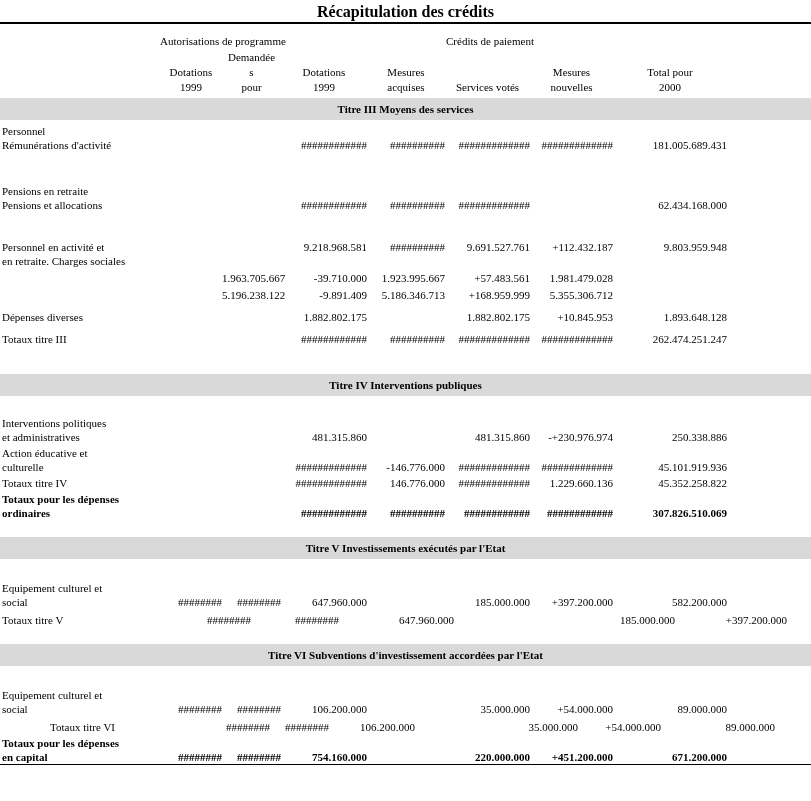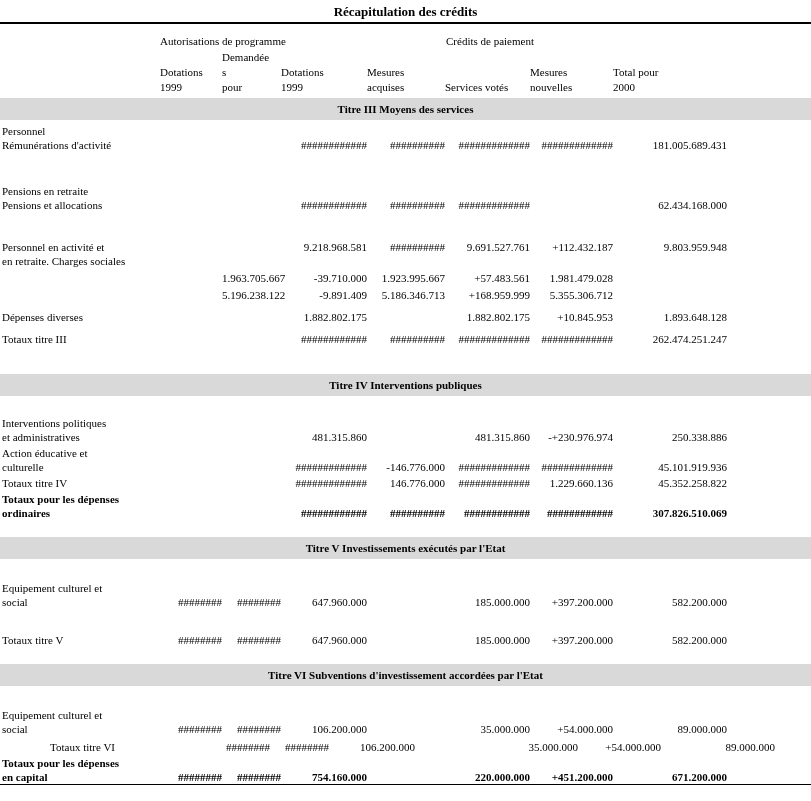--- a/index.html
+++ b/index.html
@@ -11,40 +11,40 @@
     background: #ffffff;
     overflow: hidden;
     font-family: "Liberation Serif", "DejaVu Serif", serif;
     font-size: 11px;
     color: #000000;
   }
   .doc-title {
     padding-top: 4px;
     text-align: center;
     font-weight: bold;
-    font-size: 13px;
+    font-size: 16px;
     line-height: 16px;
   }
   .title-rule { margin-top: 2px; height: 2px; background: #000000; width: 811px; }
 
   
   .hdr-groups {
     display: grid;
     grid-template-columns: 160px 121px 86px 246px 114px 84px;
     margin-top: 10px;
     line-height: 14px;
   }
   .hdr-groups .gcell { text-align: center; white-space: nowrap; }
   .hdr-cols {
     display: grid;
     grid-template-columns: 160px 62px 59px 86px 78px 85px 83px 114px 84px;
     align-items: end;
     margin-top: 2px;
   }
-  .hdr-cols .hcell { text-align: left; line-height: 15px; white-space: nowrap; }
+  .hdr-cols .hcell { text-align: center; line-height: 15px; white-space: nowrap; }
 
   
   .banner {
     margin-top: 3px;
     height: 22px;
     line-height: 22px;
     background: var(--banner-bg, #d9d9d9);
     text-align: center;
     font-weight: bold;
     white-space: nowrap;
@@ -67,21 +67,21 @@
   .s0-r4 { margin-top: 3px; }
   .s0-r5 { margin-top: 8px; }
   .s0-r6 { margin-top: 8px; }
   .section.s0 { padding-bottom: 25px; }
   .s1-r0 { margin-top: 20px; }
   .s1-r1 { margin-top: 2px; }
   .s1-r2 { margin-top: 2px; }
   .s1-r3 { margin-top: 2px; }
   .section.s1 { padding-bottom: 14px; }
   .s2-r0 { margin-top: 22px; }
-  .s2-r1 { margin-top: 24px; }
+  .s2-r1 { margin-top: 4px; gap: 29px; }
   .section.s2 { padding-bottom: 14px; }
   .s3-r0 { margin-top: 22px; }
   .s3-r1 { margin-top: 4px; margin-left: 48px; }
   .s3-r2 { margin-top: 2px; }
   .s3-r3 { margin-top: 0; border-top: 1px solid #000000; padding-top: 2px; }
 
   
   .s0-r2 .val { align-self: start; }
   .s0-r3 .val { align-self: center; }
 </style>

